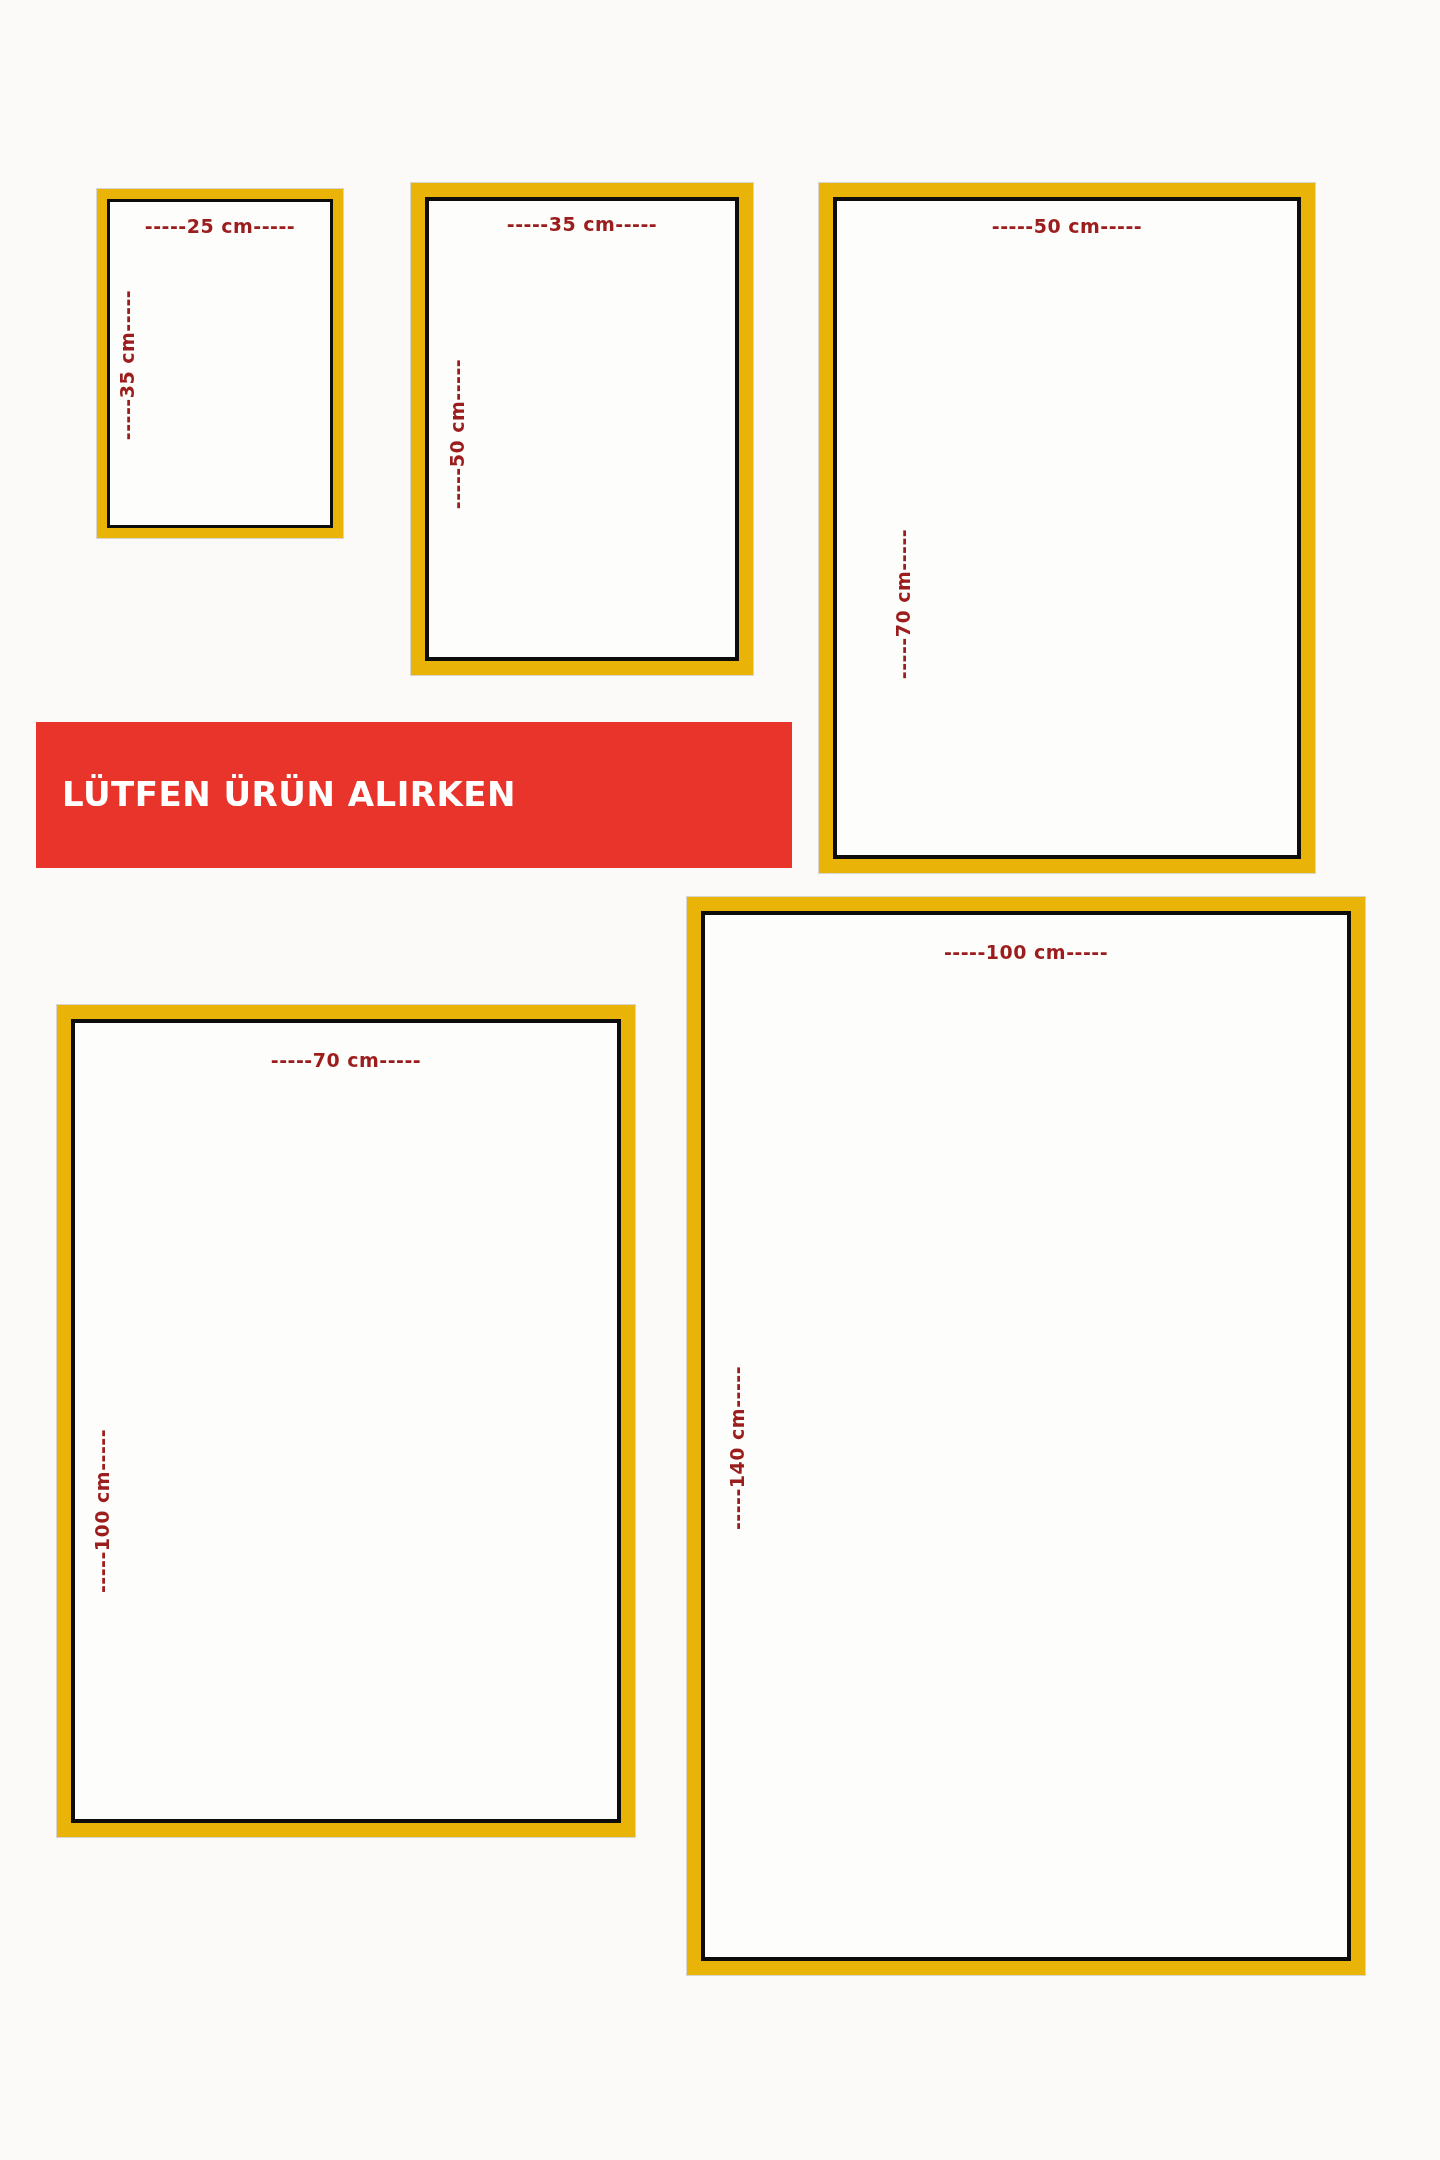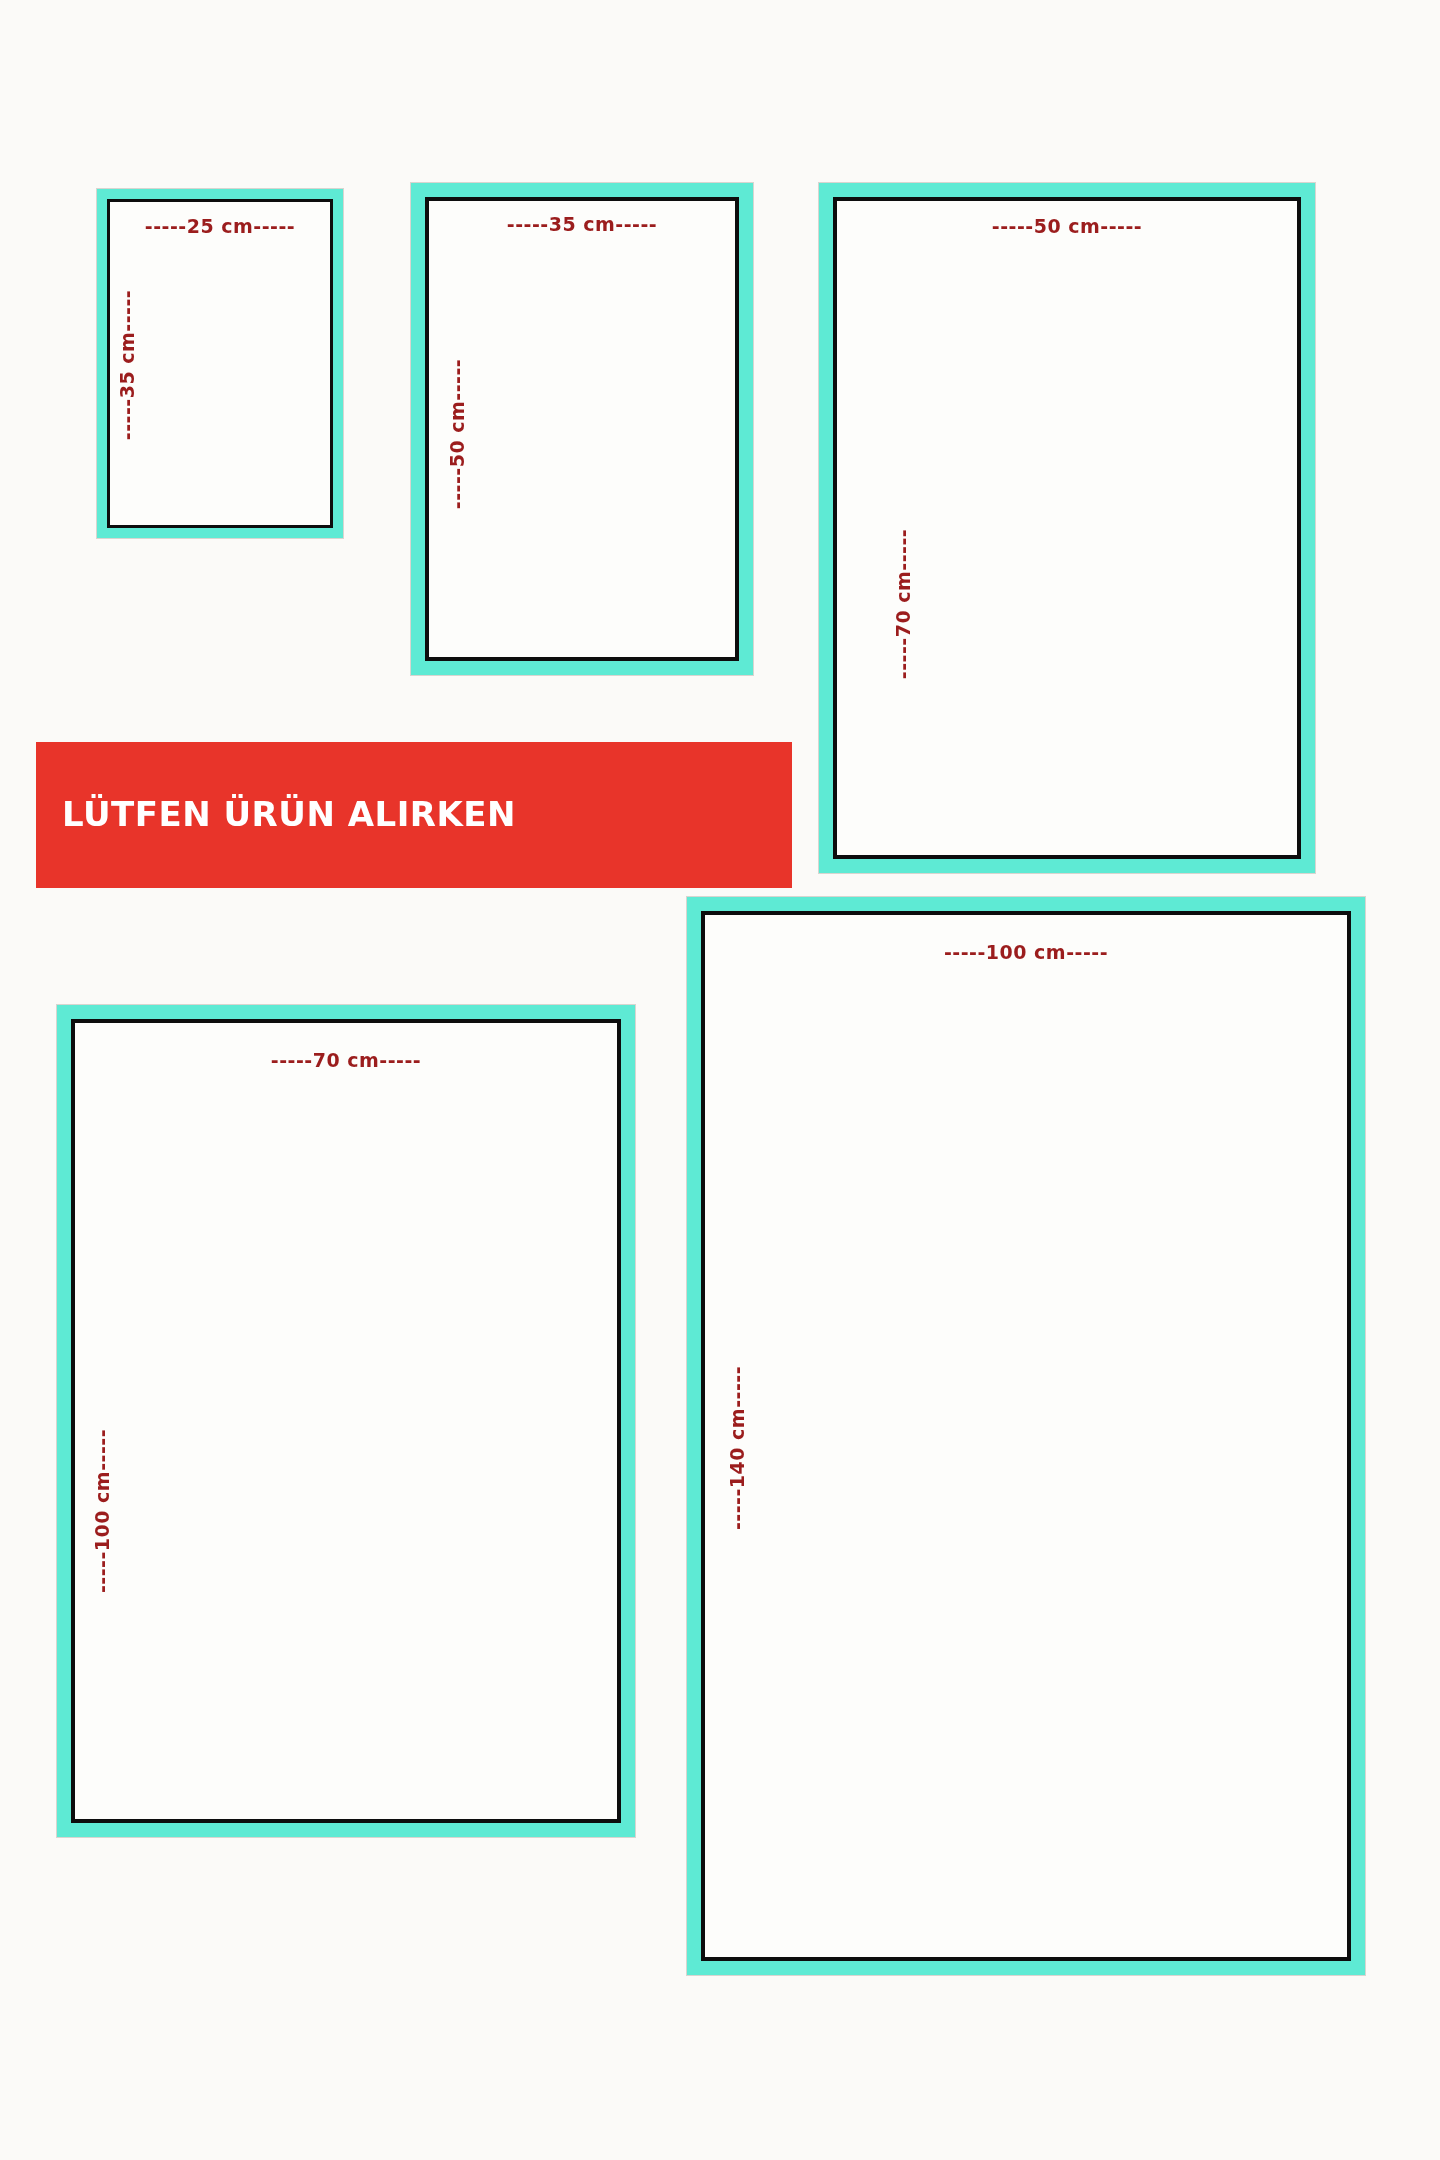--- a/index.html
+++ b/index.html
@@ -15,21 +15,21 @@
   }
   #canvas {
     position: relative;
     width: 1440px;
     height: 2160px;
     background: #fbfaf8;
   }
   
   .frame {
     position: absolute;
-    background: #5eead4;
+    background: #eab308;
     border: 1px solid #d8d5d0;
     box-sizing: border-box;
   }
   .frame-inner {
     position: absolute;
     top: 14px;
     left: 14px;
     right: 14px;
     bottom: 14px;
     border: 4px solid #0d0d0d;
@@ -60,21 +60,20 @@
   }
   
   #warning-banner {
     position: absolute;
     background: #e8342a;
     display: flex;
     flex-direction: column;
     justify-content: center;
     padding: 14px 26px;
     box-sizing: border-box;
-    margin-top: 20px;
   }
   #warning-banner .line {
     color: #ffffff;
     font-weight: bold;
     font-size: 34px;
     line-height: 1.28;
     letter-spacing: 0.5px;
     font-family: "DejaVu Sans", sans-serif;
   }
 </style>

